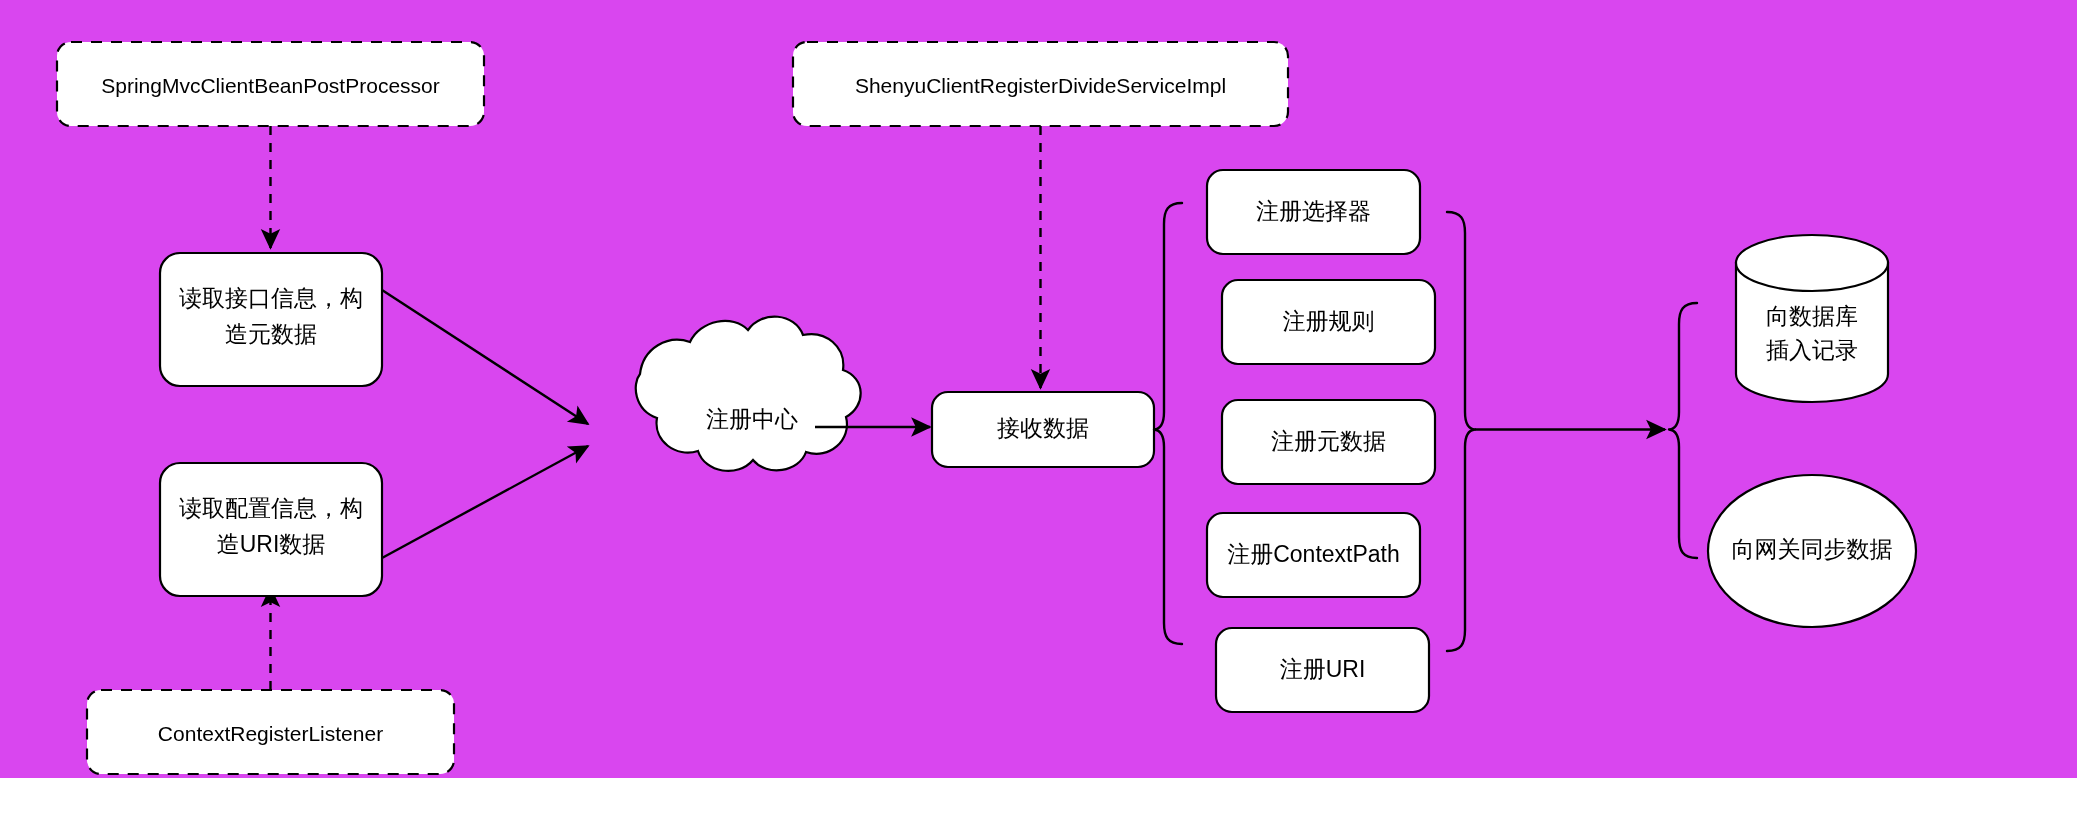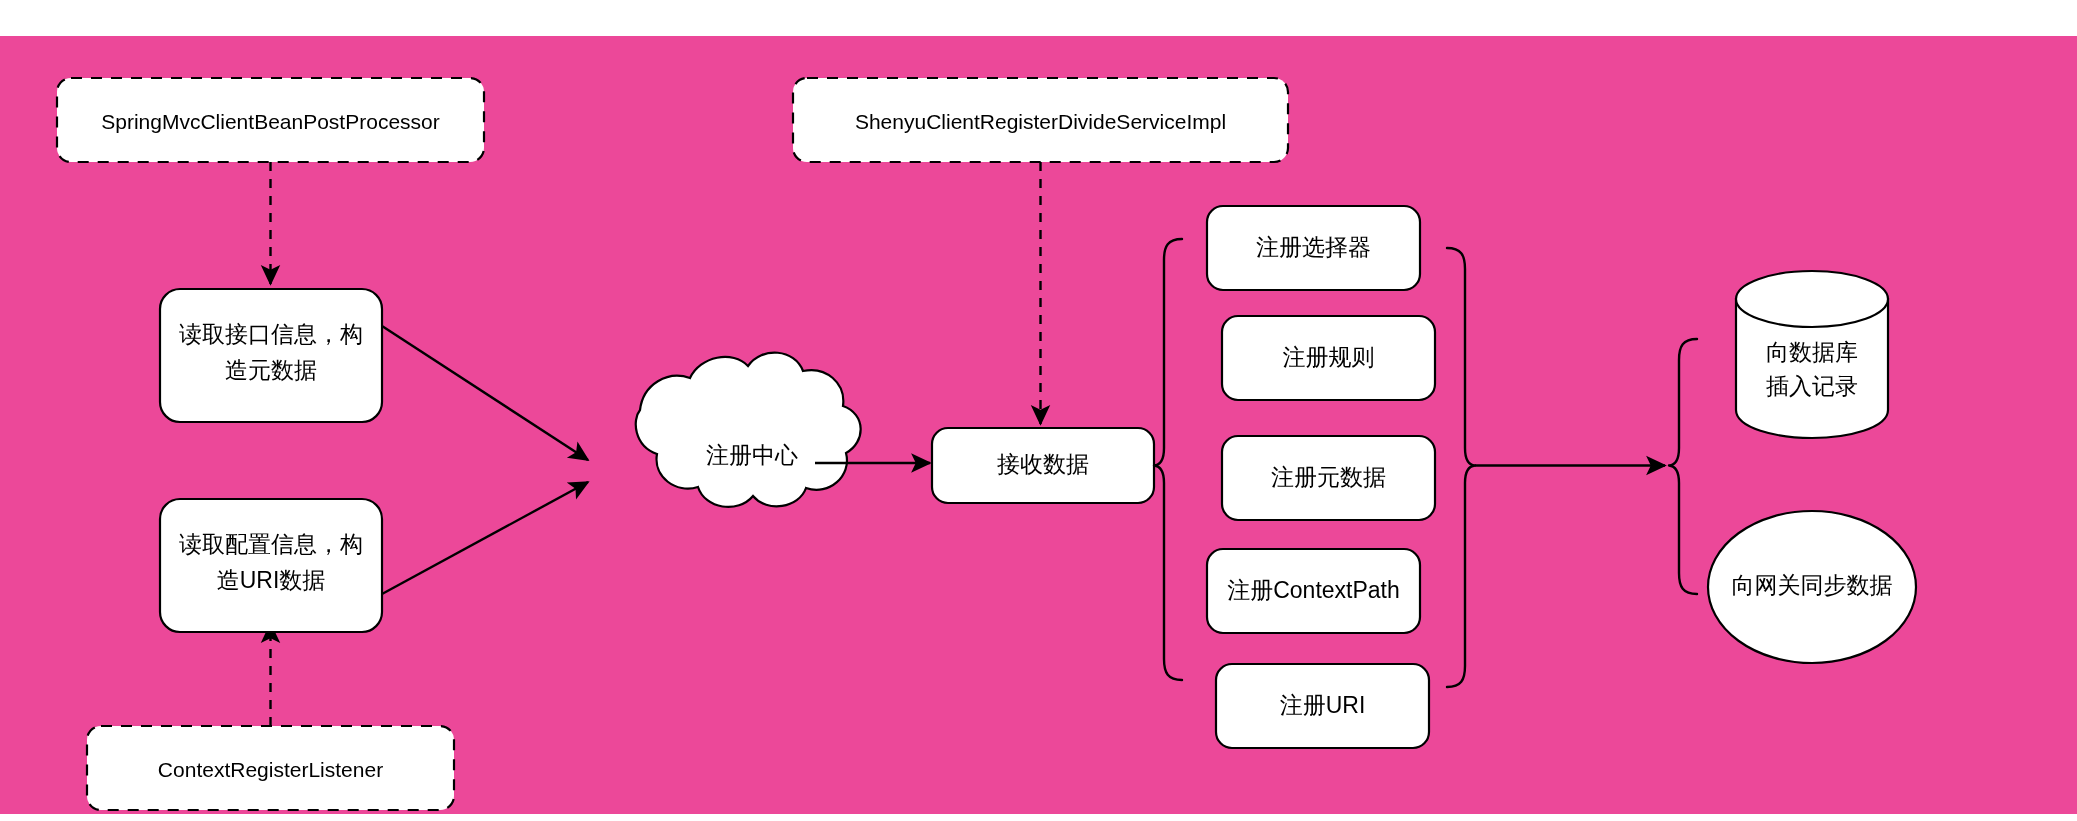--- a/index.html
+++ b/index.html
@@ -7,23 +7,22 @@
     padding: 0;
     background: #ffffff;
   }
   body {
     font-family: "Liberation Sans", "DejaVu Sans", sans-serif;
   }
   #diagram-root {
     position: relative;
     width: 2077px;
     height: 778px;
-    background: #ec4899;
+    background: #d946ef;
     overflow: hidden;
-    margin-top: 36px;
   }
   svg#flow {
     display: block;
     width: 2077px;
     height: 821px;
   }
   .node-shape {
     fill: #ffffff;
     stroke: #000000;
     stroke-width: 2.2;

